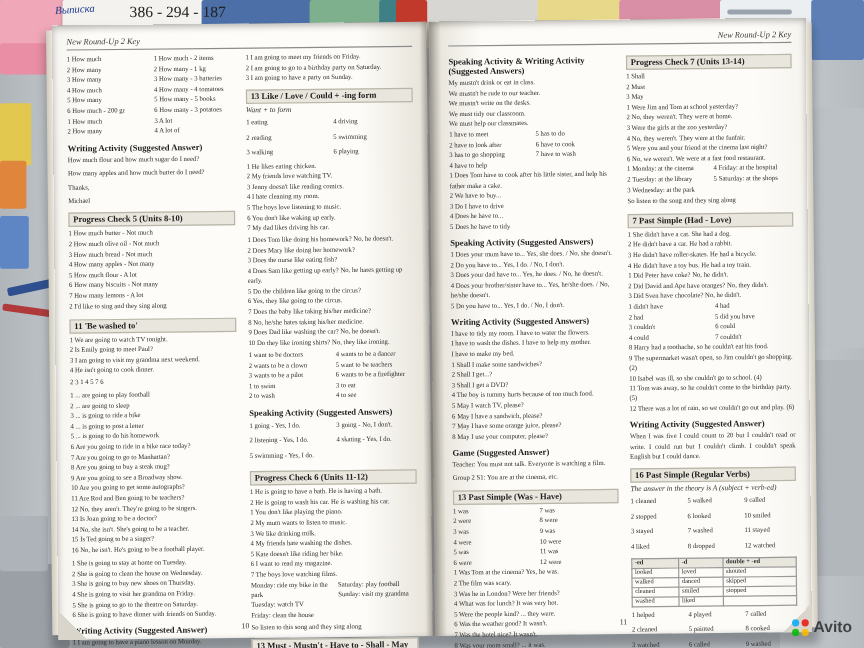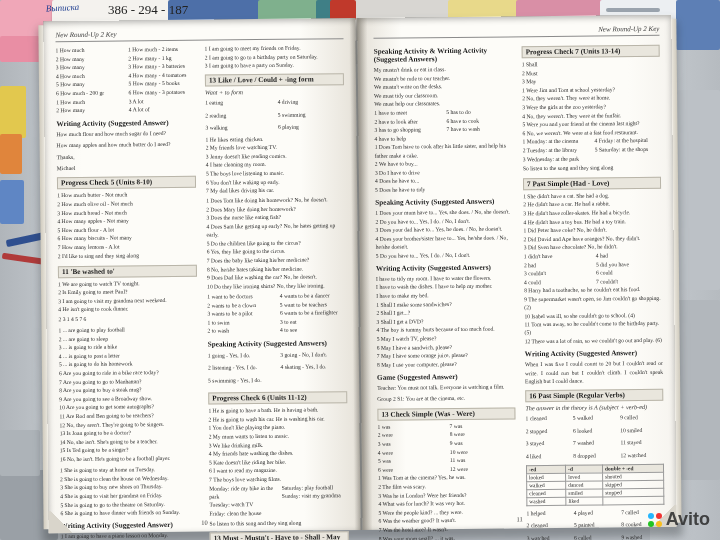--- a/index.html
+++ b/index.html
@@ -102,21 +102,21 @@
   .tbl th{background:#e9e6dd;font-weight:bold;}
   .pgnum{position:absolute;bottom:6px;font-size:6.5px;color:#333;}
   .pgnum.l{left:50%;transform:translateX(-50%);}
   .pgnum.r{left:50%;transform:translateX(-50%);}
   .corner{position:absolute;bottom:0;width:26px;height:22px;}
   .corner.l{left:0;background:linear-gradient(45deg,#d9d5cb 0 50%,transparent 50%);}
   .corner.r{right:0;background:linear-gradient(315deg,#d9d5cb 0 50%,transparent 50%);}
 
   
   .avito{position:absolute;right:10px;bottom:10px;display:flex;align-items:center;
-    gap:4px;font-family:"Liberation Sans",sans-serif;font-size:18px;color:#2b2b2b;
+    gap:4px;font-family:"Liberation Sans",sans-serif;font-size:13px;color:#2b2b2b;
     font-weight:bold;opacity:.85;}
   .avito .dots{position:relative;width:14px;height:14px;}
   .avito .dots i{position:absolute;width:6px;height:6px;border-radius:50%;display:block;}
   .avito .d1{left:0;top:0;background:#0af;}
   .avito .d2{right:0;top:0;background:#e11;}
   .avito .d3{left:0;bottom:0;background:#0b0;}
   .avito .d4{right:0;bottom:0;background:#fb0;}
 </style>
 </head>
 <body>
@@ -720,21 +720,21 @@
                   <span class="t">8  May I use your computer, please?</span>
                 </li>
             </ol>
 
             <h3 class="sec">Game (Suggested Answer)</h3>
             <div class="para">Teacher: You must not talk. Everyone is watching a film.</div>
             <div class="para">Group 2 S1: You are at the cinema, etc.</div>
 
             <h3 class="sec boxed">
               <span>13</span>
-              <span>Check Simple (Was - Were)</span>
+              <span>Past Simple (Was - Have)</span>
             </h3>
             <div class="two">
               <div class="half">
                 <ol class="items">
                   <li>
                       <span class="t">1  was</span>
                     </li>
                   <li>
                       <span class="t">2  were</span>
                     </li>

